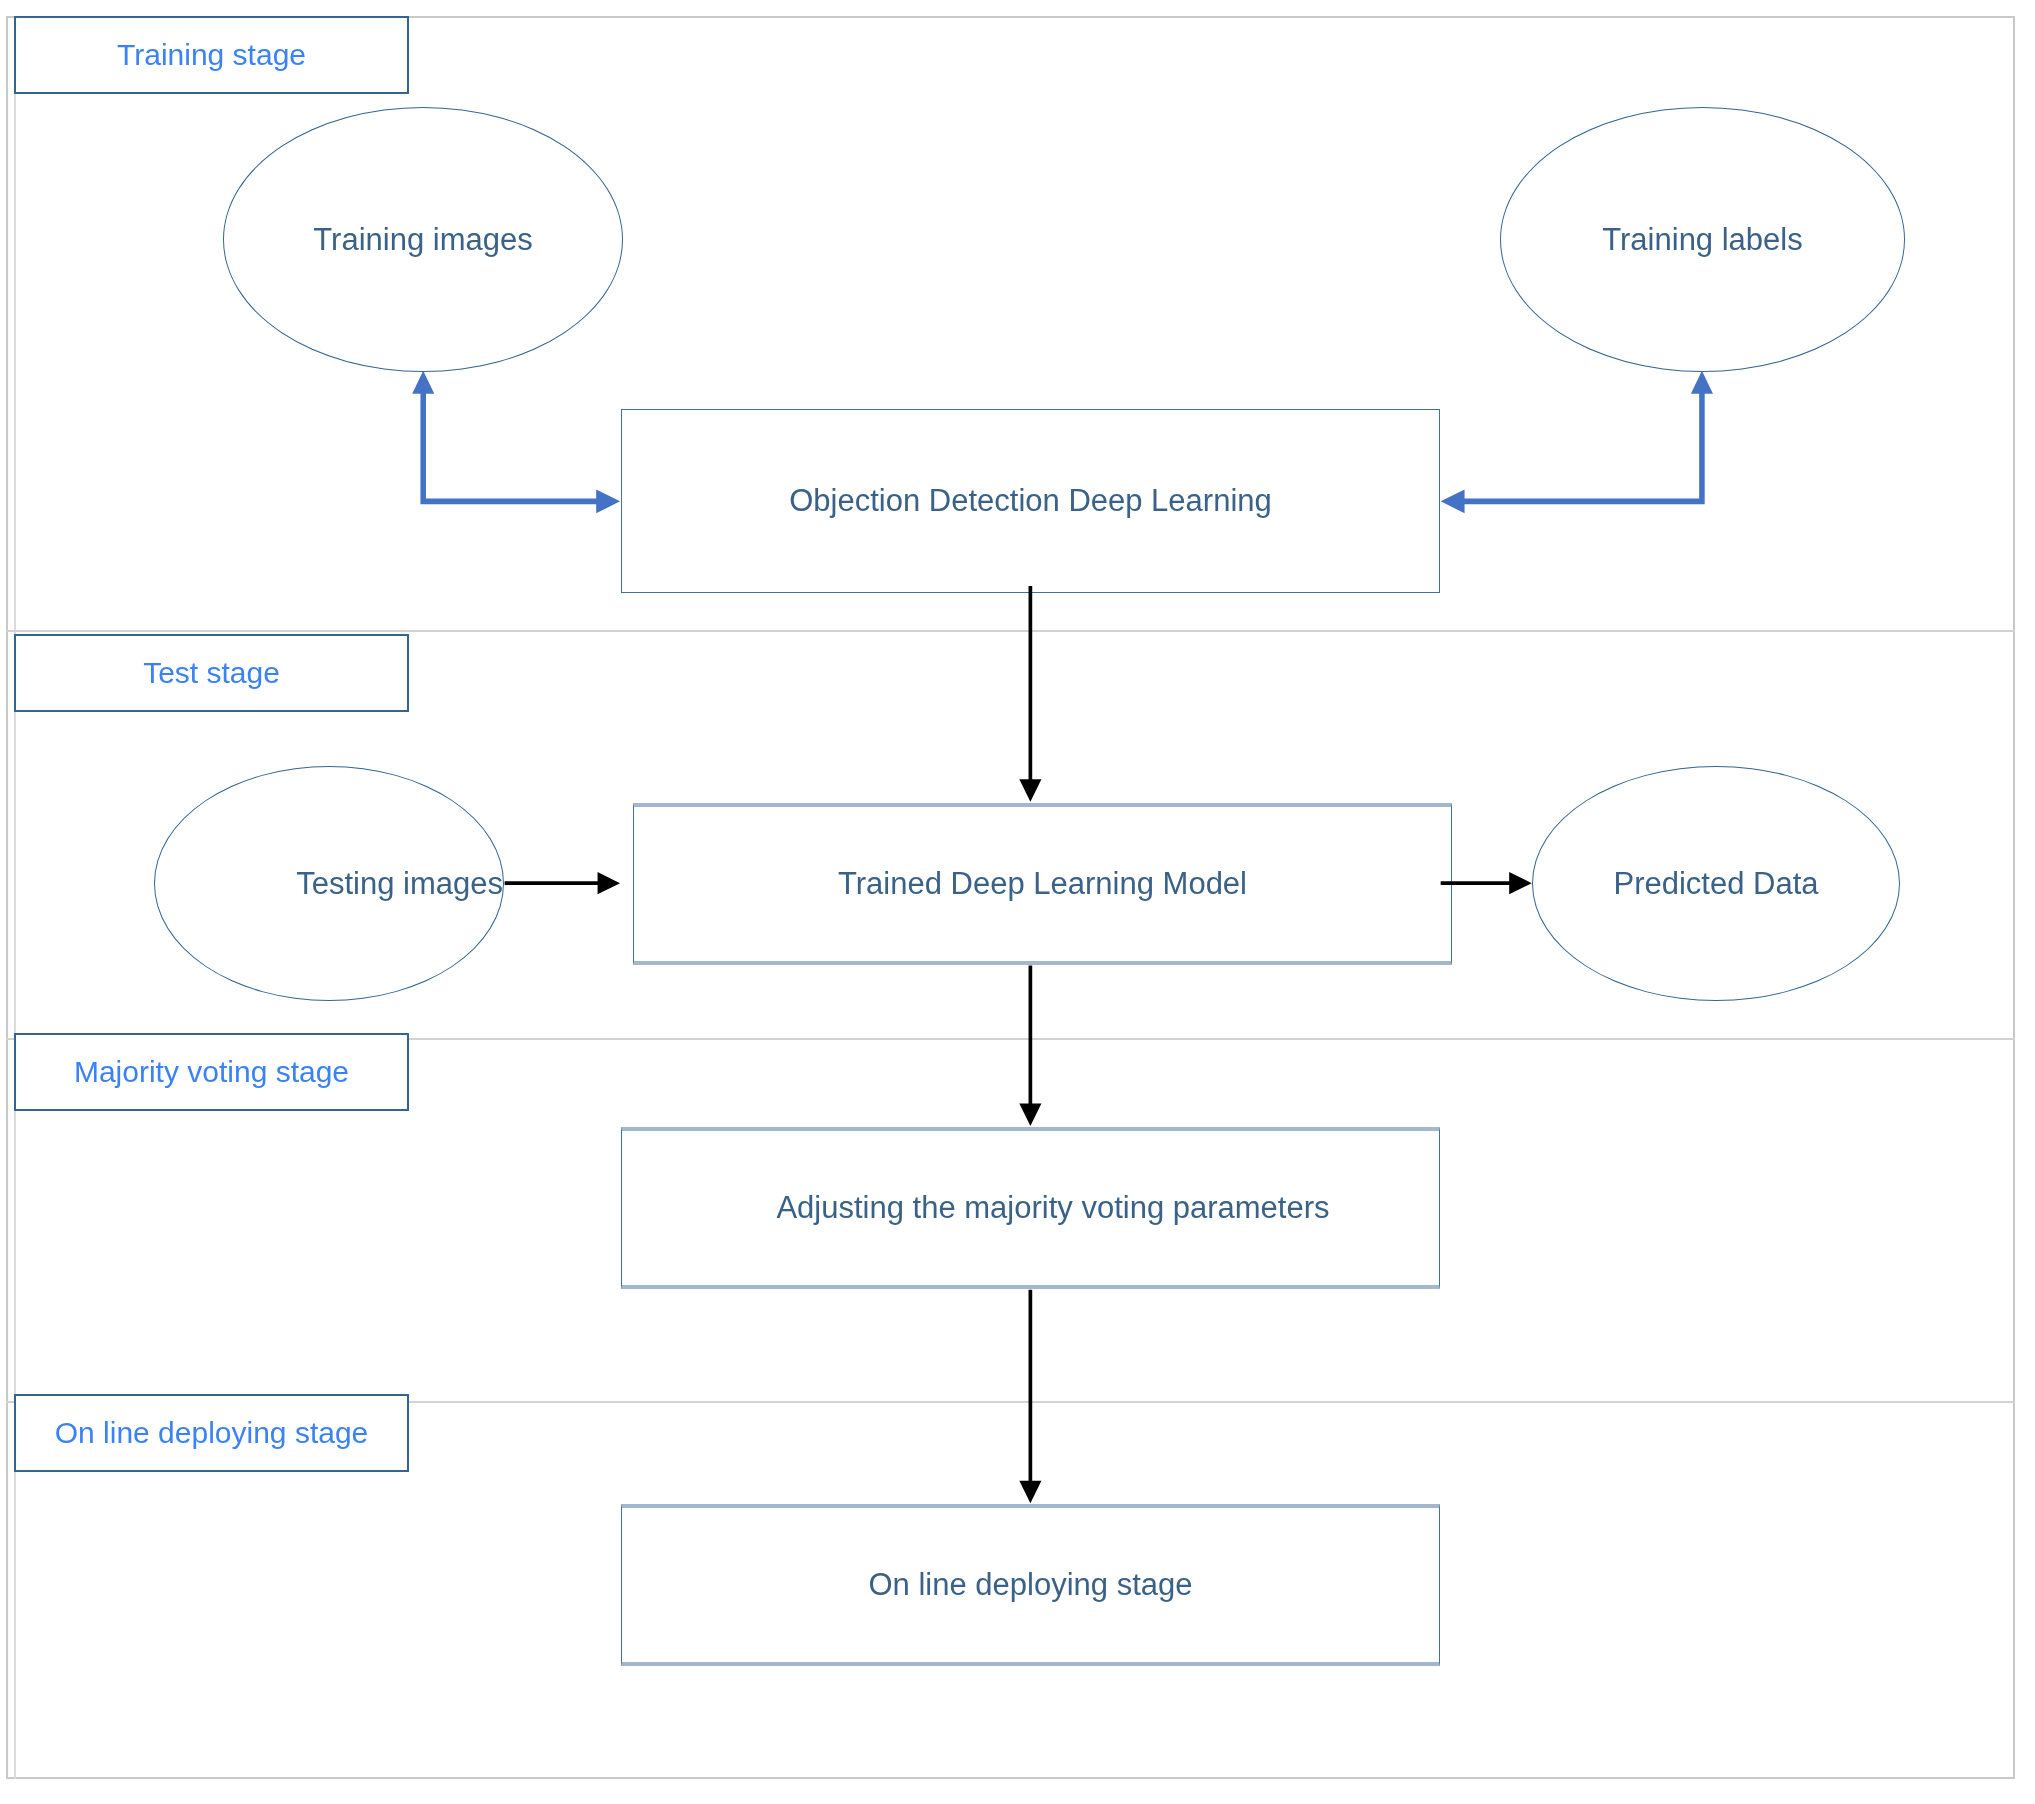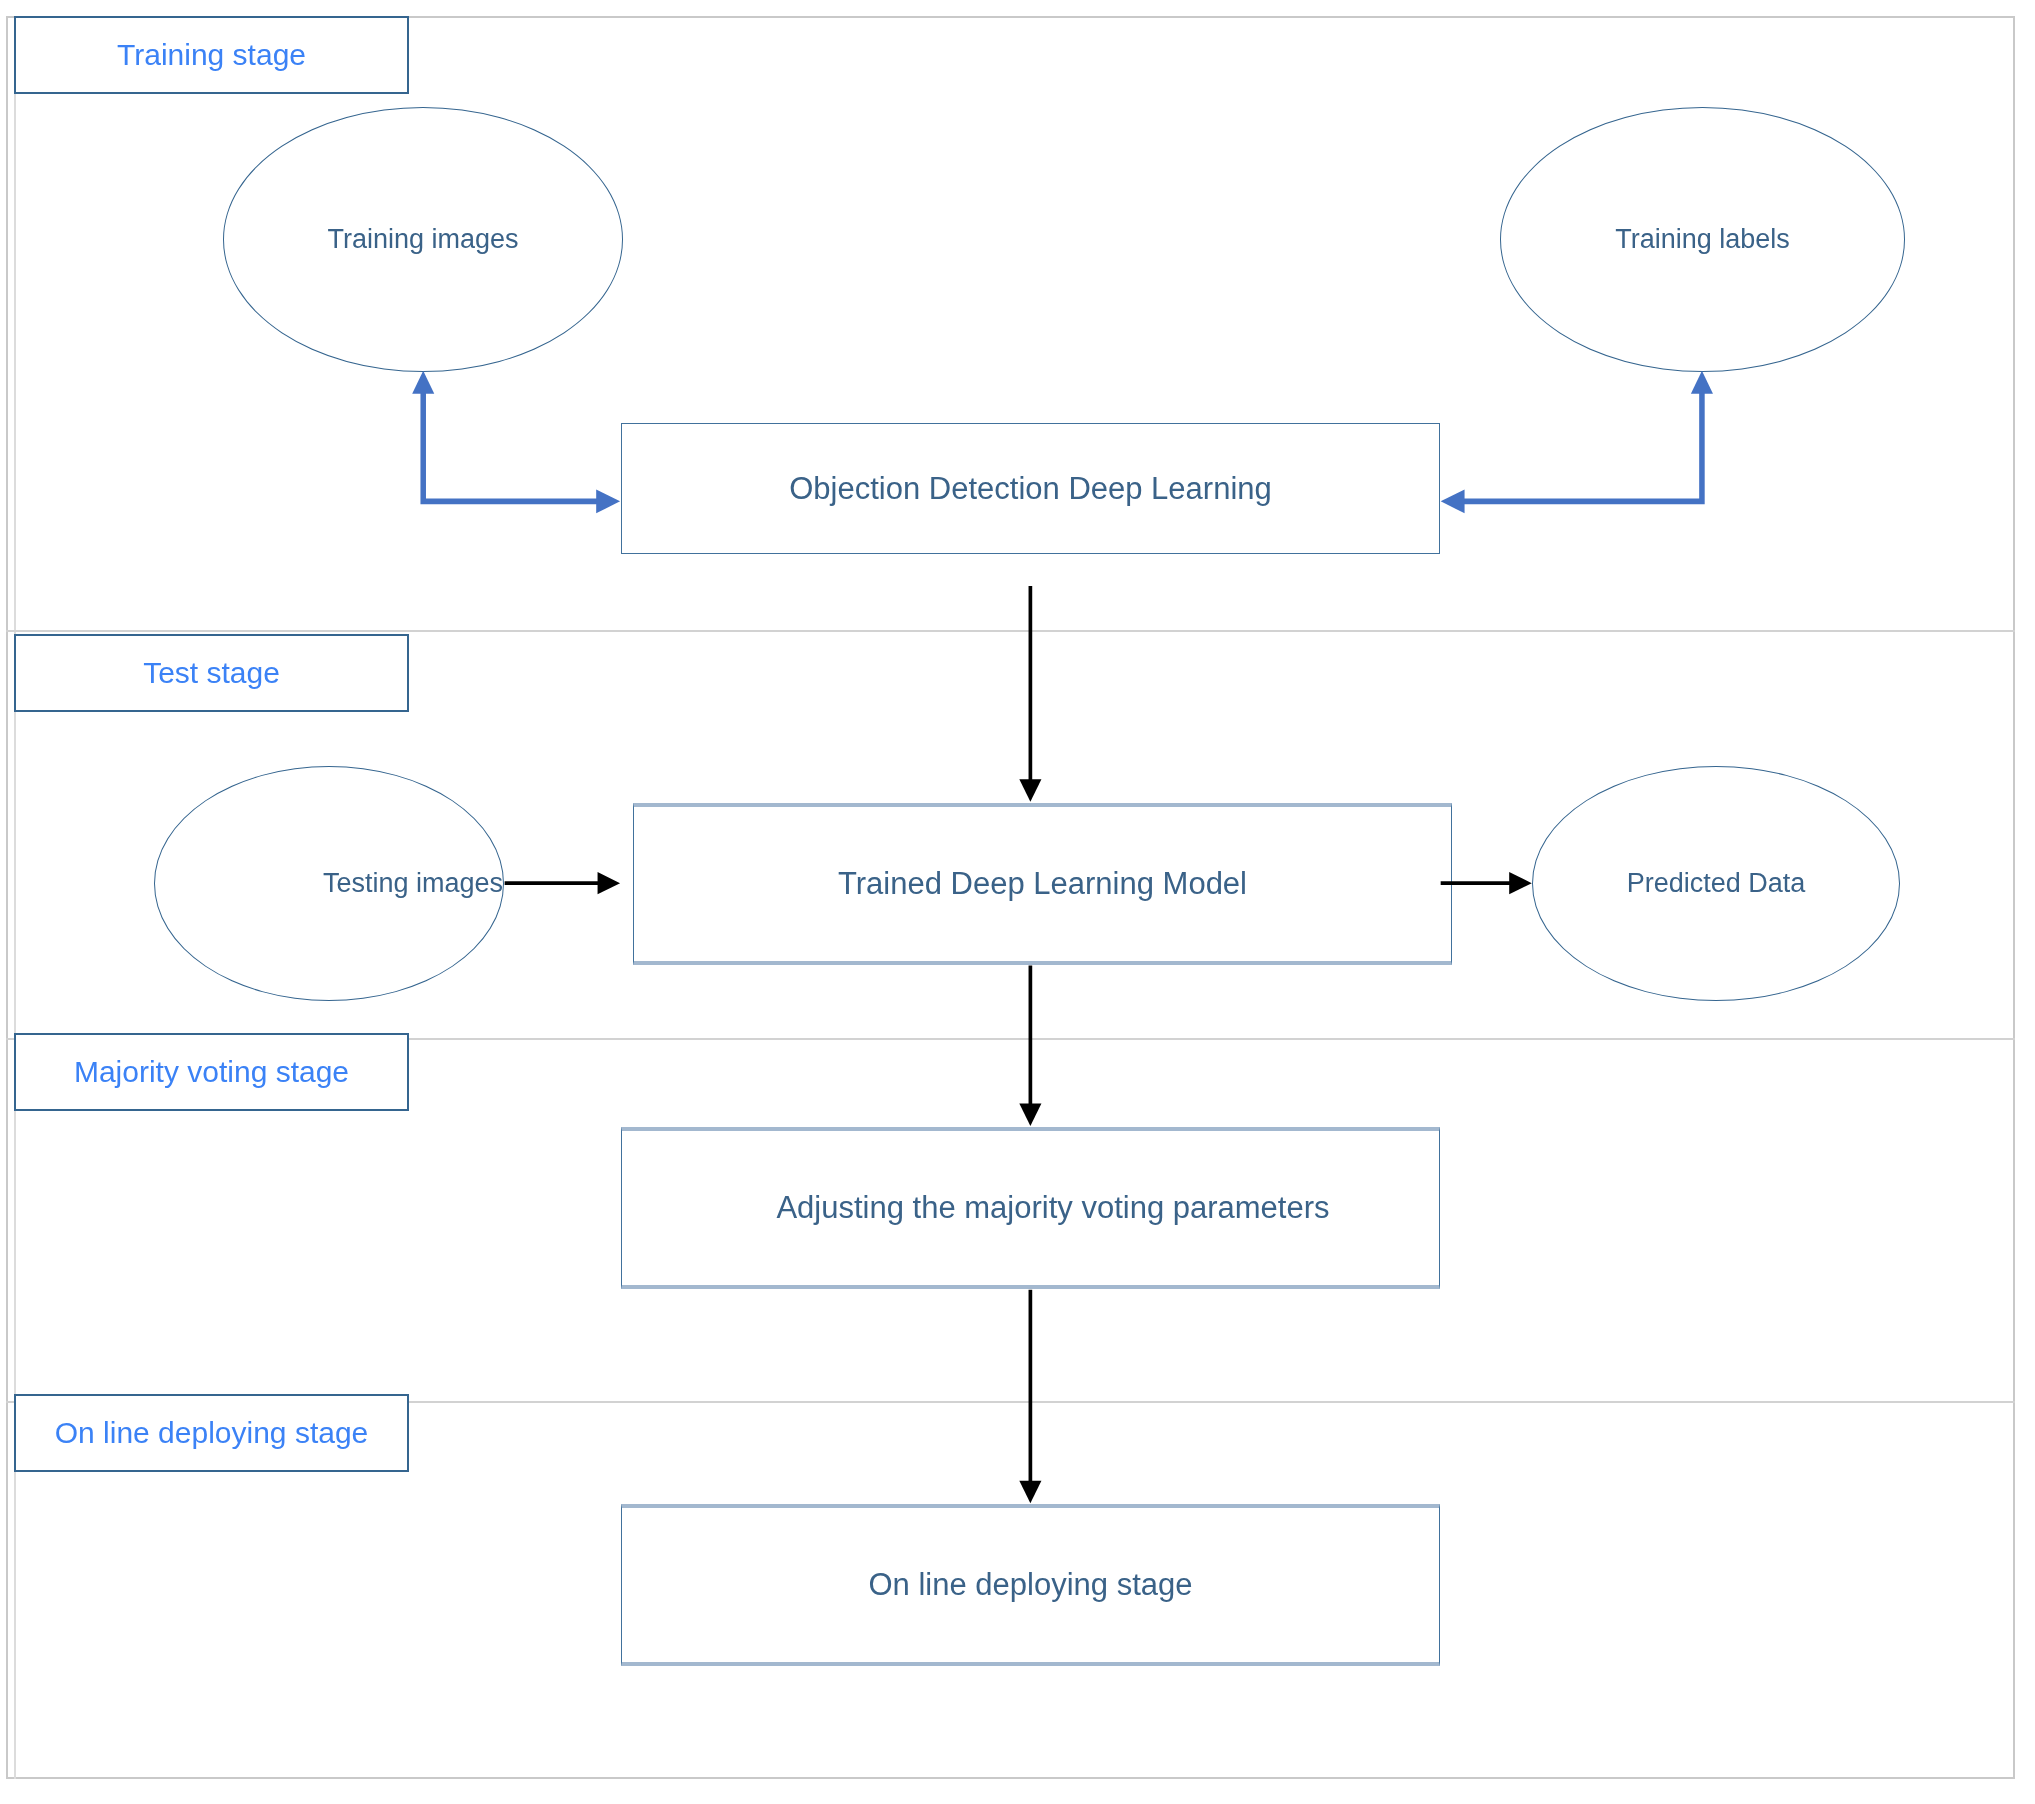--- a/index.html
+++ b/index.html
@@ -65,21 +65,21 @@
   .ellipse{
     position:absolute;
     background:#ffffff;
     border:1.8px solid #35658f;
     border-radius:50%;
     box-sizing:border-box;
     display:flex;
     align-items:center;
     justify-content:center;
     color:#3a6288;
-    font-size:27px;
+    font-size:31px;
     z-index:2;
     white-space:nowrap;
   }
   #node-training-images{left:223px;  top:107px;  width:400px; height:265px;}
   #node-training-labels{left:1500px; top:107px;  width:405px; height:265px;}
   #node-testing-images {left:154px;  top:766px; width:350px; height:235px;justify-content:flex-end;}
   #node-predicted-data {left:1532px; top:766px; width:368px; height:235px;}
 
   
   .proc{
@@ -91,21 +91,21 @@
     border-bottom:4.6px solid #a3b8cf;
     box-sizing:border-box;
     display:flex;
     align-items:center;
     justify-content:center;
     color:#3a6288;
     font-size:31px;
     z-index:2;
     white-space:nowrap;
   }
-  #node-objection{left:621px; top:423px;  width:819px; height:131px; border:1.8px solid #41719c;}
+  #node-objection{left:621px; top:409px;  width:819px; height:184px; border:1.8px solid #41719c;}
   #node-trained  {left:621px; top:803px; width:819px; height:162px;margin-left:12px;}
   #node-adjusting{left:621px; top:1127px; width:819px; height:162px;padding-left:45px;}
   #node-online   {left:621px; top:1504px; width:819px; height:162px;}
 
   .arrow-layer{
     position:absolute;
     left:0; top:0;
     width:2035px; height:1804px;
     z-index:4;
     pointer-events:none;

